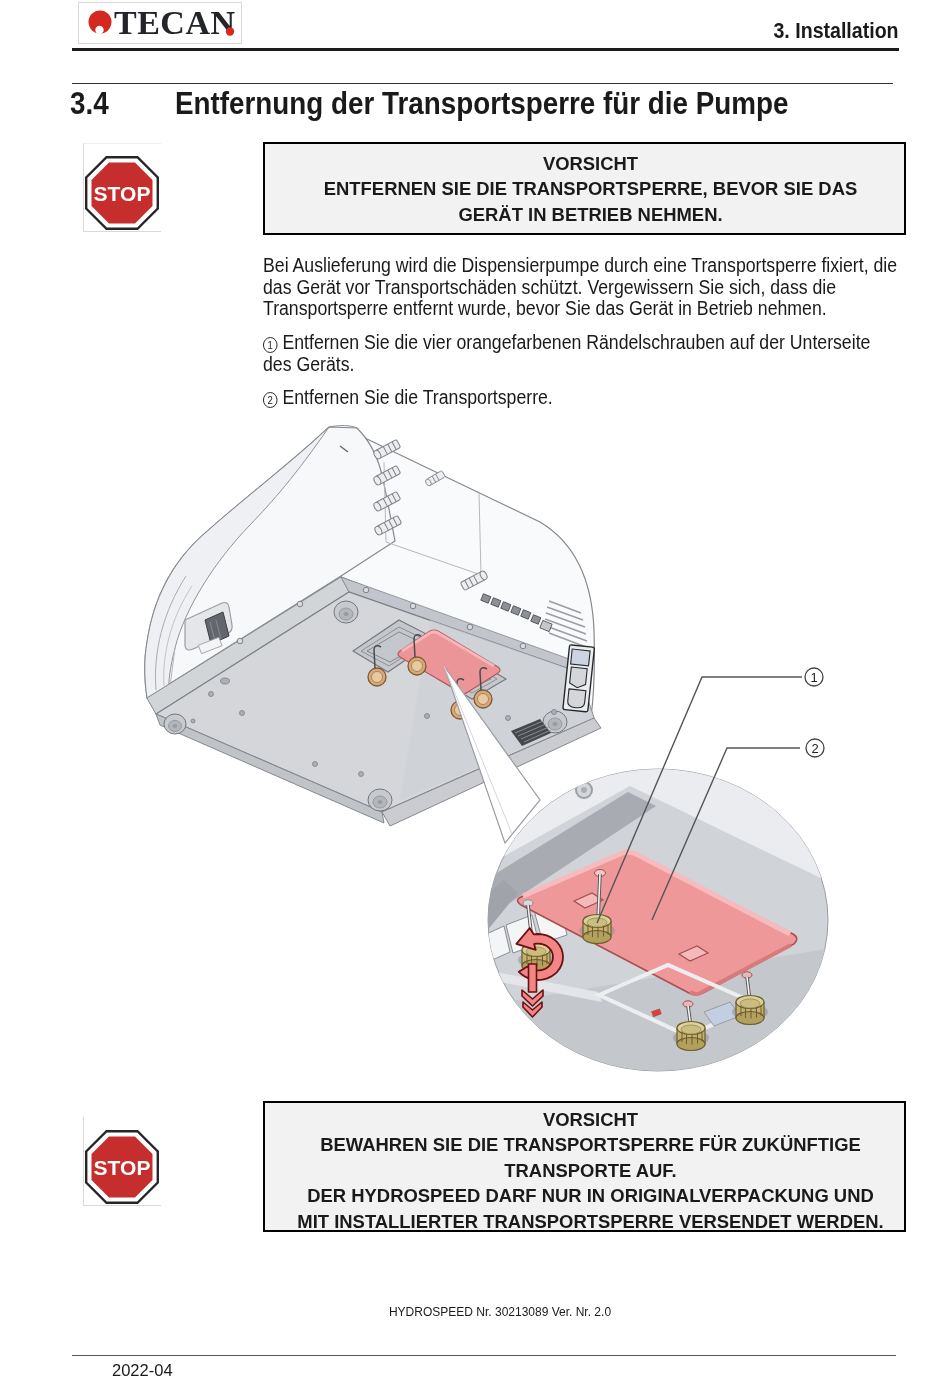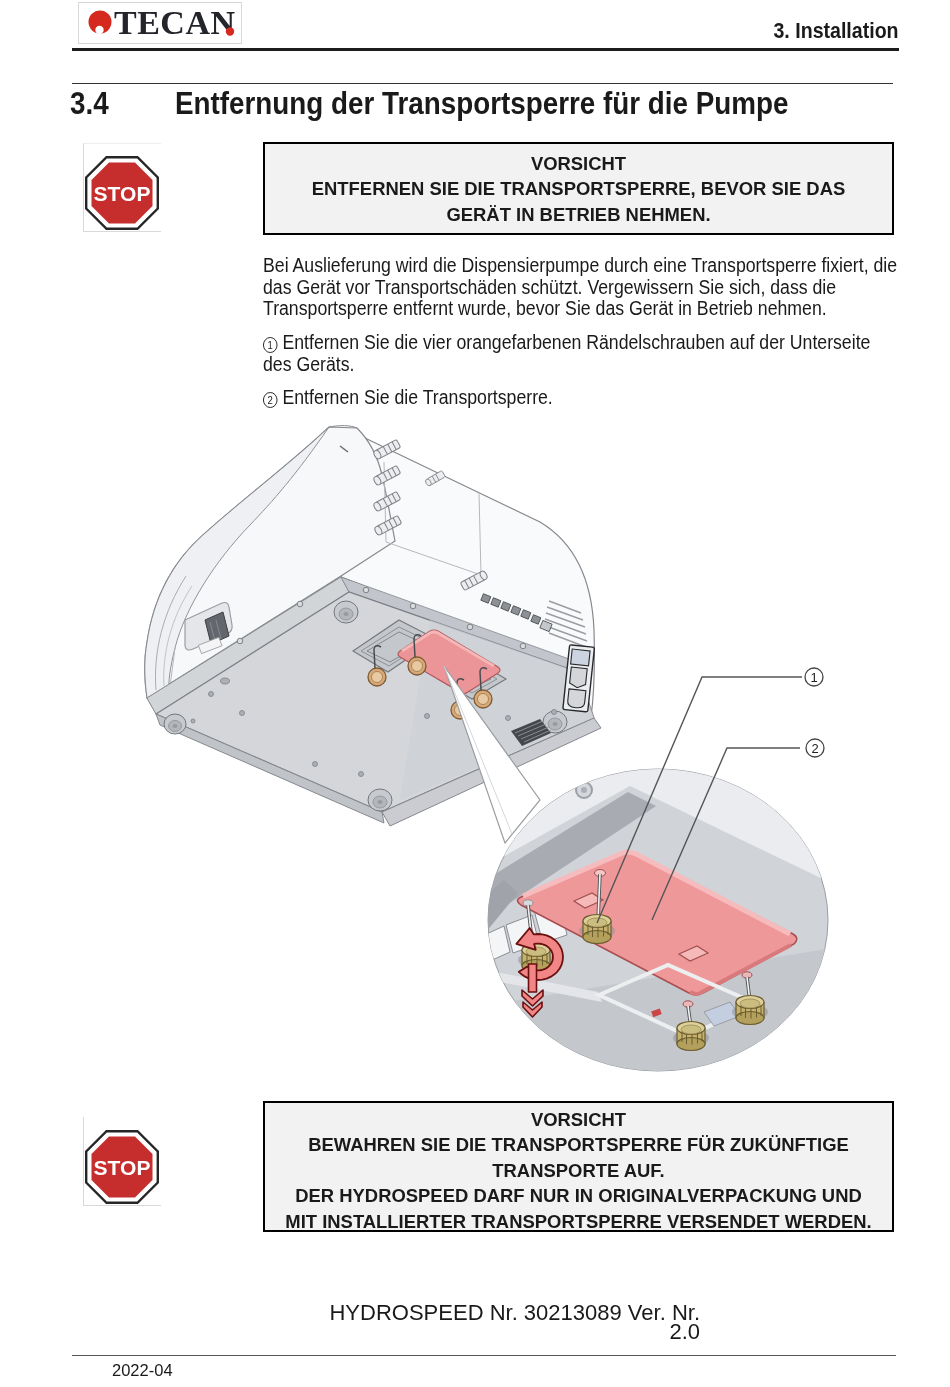--- a/index.html
+++ b/index.html
@@ -3,21 +3,21 @@
 <meta charset="utf-8">
 <style>
   html,body{margin:0;padding:0;}
   body{width:950px;height:1387px;position:relative;background:#fff;
        font-family:"Liberation Sans",sans-serif;color:#1a1a1a;overflow:hidden;}
   .abs{position:absolute;}
   .bold{font-weight:bold;}
   .circ{display:inline-block;width:14px;height:14px;border:1.3px solid #222;border-radius:50%;
         font-size:10.5px;line-height:14px;text-align:center;vertical-align:0px;font-weight:normal;}
   .vbox{border:2px solid #000;background:#f2f2f2;text-align:center;font-weight:bold;
-        font-size:19px;line-height:25.4px;}
+        font-size:19px;line-height:25.4px;padding-left:12px;}
   .vin{transform:scaleX(0.97);transform-origin:center;white-space:nowrap;}
 </style>
 </head>
 <body>
 
 <div class="abs" style="left:78px;top:2px;width:162px;height:40px;border:1px solid #d8d8d8;background:#fff;font-weight:bold;">
   <svg width="162" height="40" viewBox="0 0 162 40">
     <circle cx="21" cy="19" r="11.5" fill="#d5281e"></circle>
     <circle cx="20.5" cy="27" r="4.2" fill="#fff"></circle>
     <text x="35" y="31" font-family="Liberation Serif, serif" font-size="34" letter-spacing="0.5" fill="#23252b">TECAN</text>
@@ -397,14 +397,14 @@
 <div class="abs" style="left:83px;top:1117px;width:77px;height:88px;border-left:1px solid #d9d9d9;border-bottom:1px solid #d9d9d9;">
   <svg class="abs" style="left:1px;top:13px;" width="74" height="74" viewBox="0 0 74 74">
     <polygon points="21.5,1.2 52.5,1.2 72.8,21.5 72.8,52.5 52.5,72.8 21.5,72.8 1.2,52.5 1.2,21.5" fill="#ffffff" stroke="#262626" stroke-width="2.4"></polygon>
     <polygon points="24,6.5 50,6.5 67.5,24 67.5,50 50,67.5 24,67.5 6.5,50 6.5,24" fill="#c62e2e"></polygon>
     <text x="37" y="44.5" text-anchor="middle" font-size="21" font-weight="bold" fill="#fff">STOP</text>
   </svg>
 </div>
 
 <div class="abs" style="left:72px;top:1355px;width:824px;height:1px;background:#555;"></div>
 <div class="abs" style="left:78px;top:1361px;font-size:16.5px;line-height:19px;margin-left:34px;">2022-04</div>
-<div class="abs" style="left:300px;top:1303px;width:400px;text-align:right;font-size:22px;line-height:19px;">HYDROSPEED Nr. 30213089 Ver. Nr. 2.0</div>
+<div class="abs" style="left:300px;top:1303px;width:400px;text-align:center;font-size:12px;line-height:19px;">HYDROSPEED Nr. 30213089 Ver. Nr. 2.0</div>
 <div class="abs" style="right:54px;top:1401px;font-size:22px;line-height:19px;text-align:right;">31</div>
 
 </body></html>

